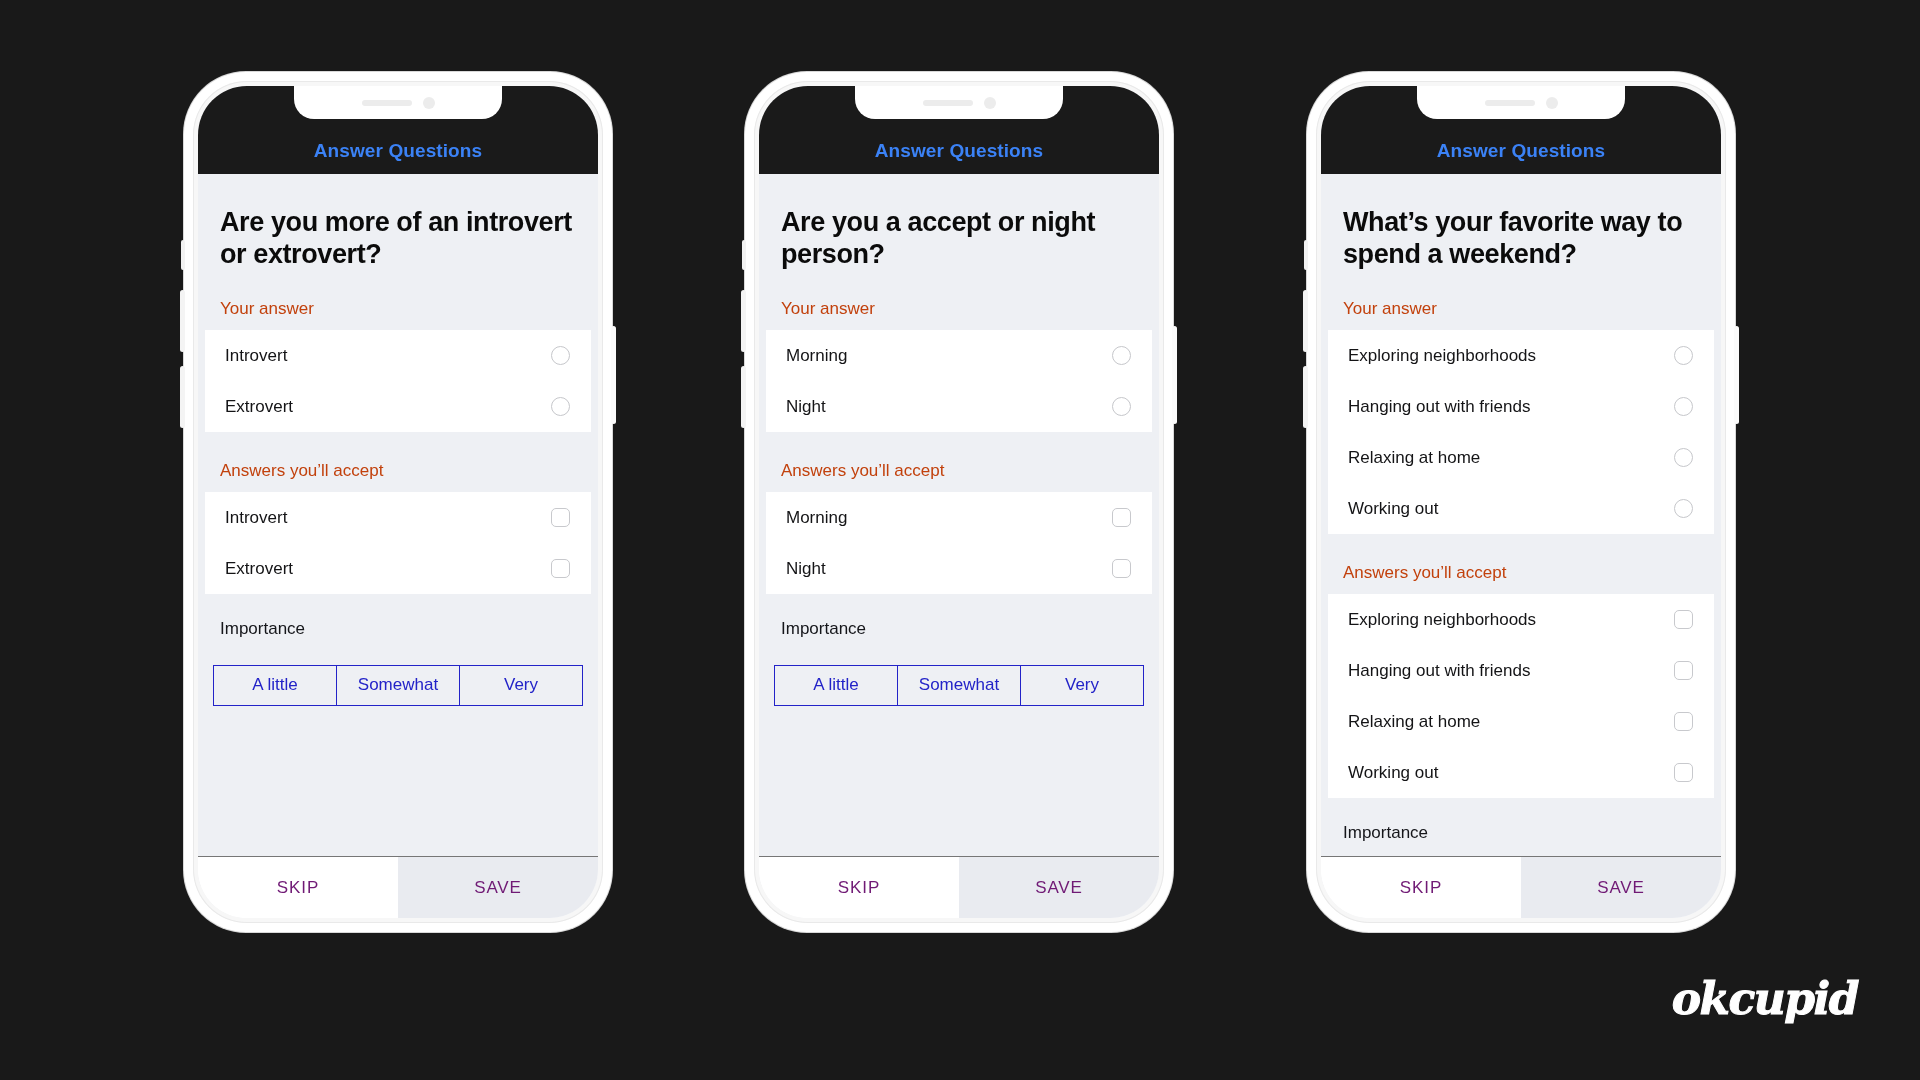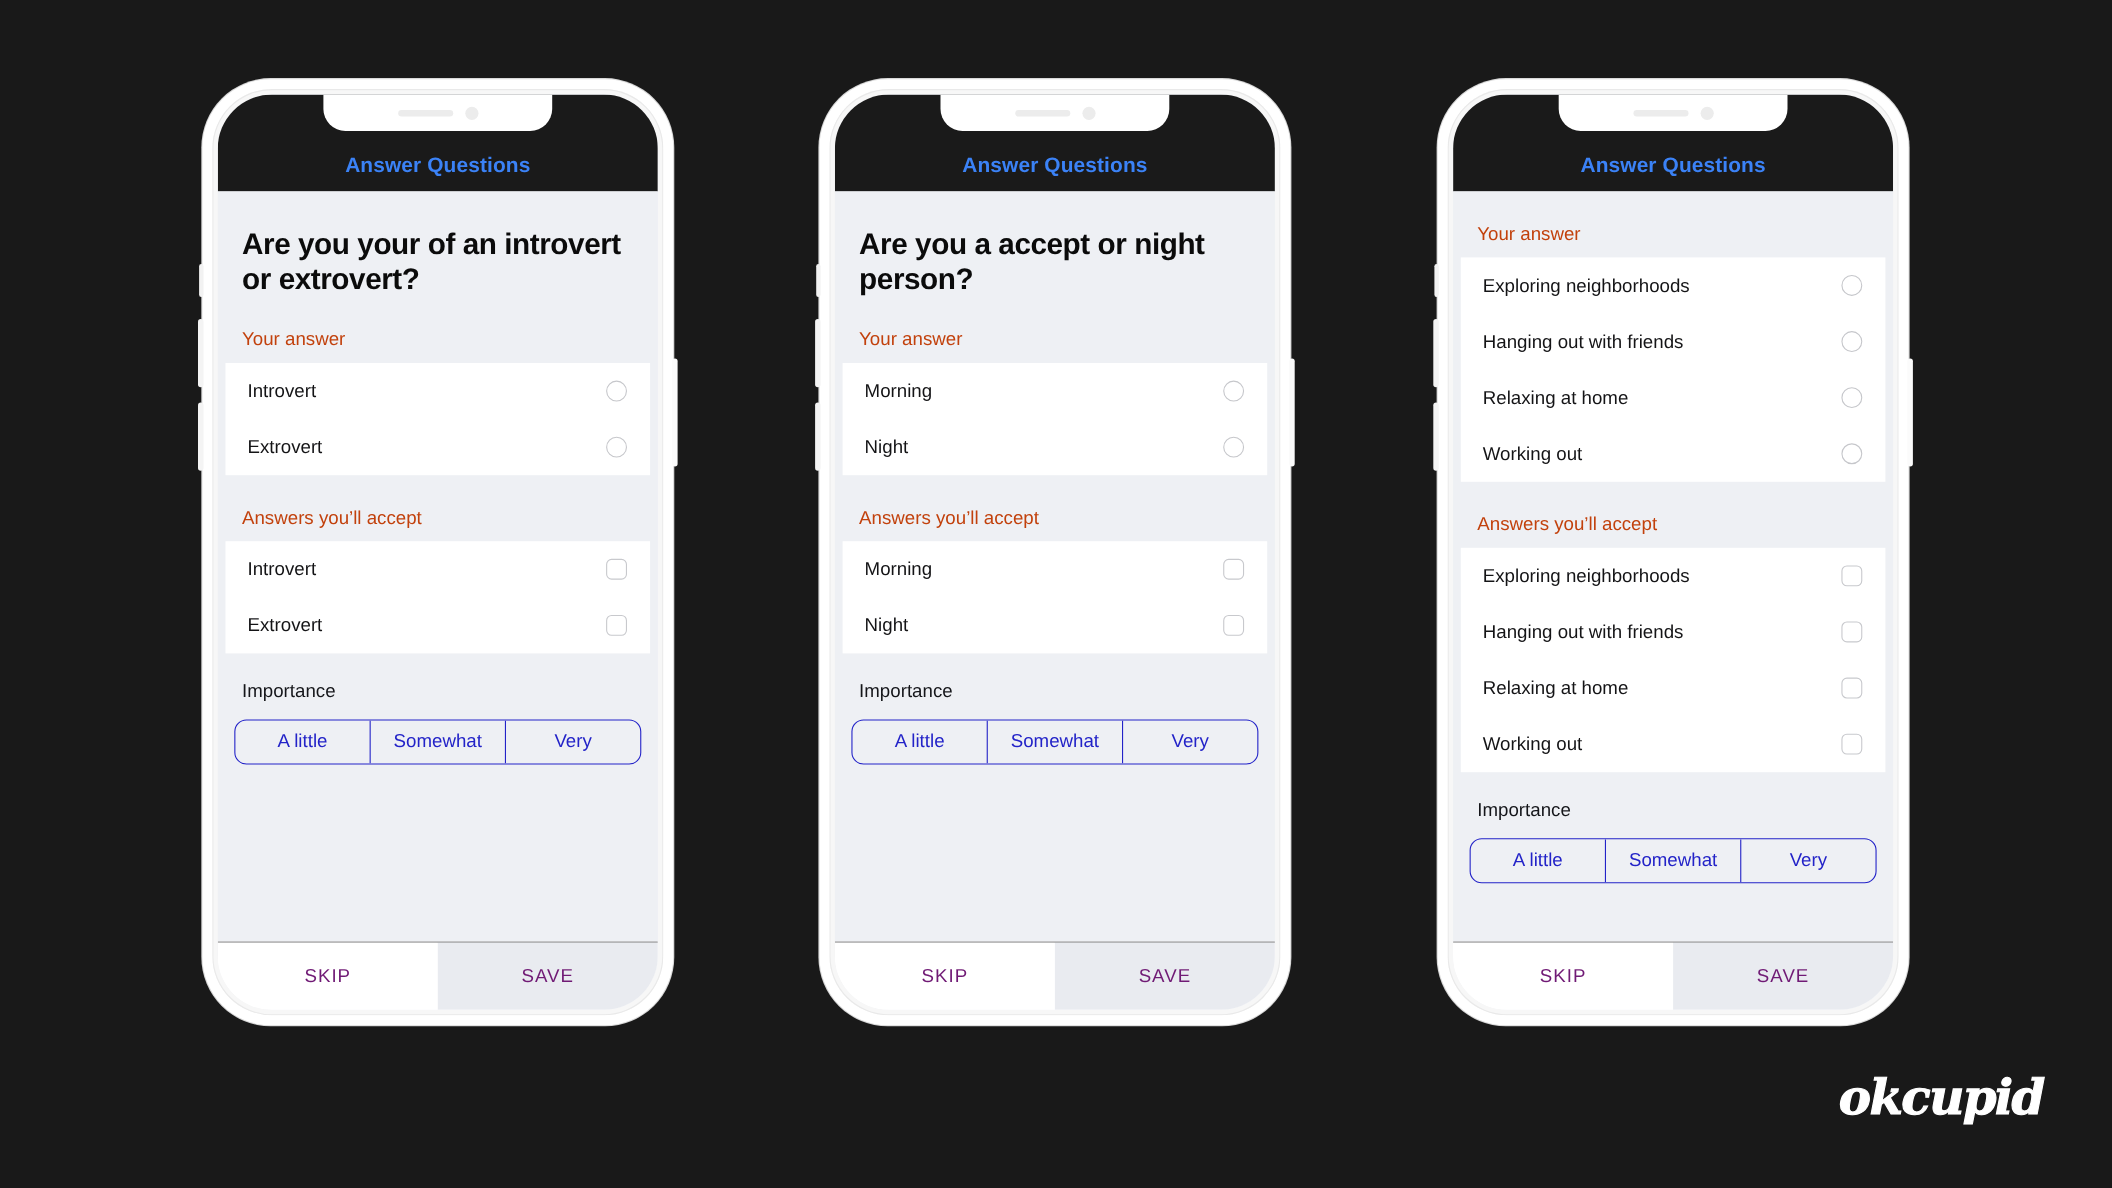--- a/index.html
+++ b/index.html
@@ -155,23 +155,23 @@
     flex:0 0 auto;
   }
 
   .importance-label {
     font-size:17px;
     color:#15161a;
     padding:25px 22px 10px 22px;
   }
   .segmented {
     display:flex;
-    margin:5px 15px;
+    margin:16px 15px;
     border:1.4px solid #2323c8;
-    border-radius:11px;
+    border-radius:0;
     overflow:hidden;
     background:#eef0f4;
     align-items:center;
   }
   .seg {
     flex:1 1 0;
     text-align:center;
     font-size:17px;
     color:#2323c8;
     padding:9px 0 10px 0;
@@ -231,21 +231,21 @@
         <div class="notch">
           <div class="notch-speaker"></div>
           <div class="notch-cam"></div>
         </div>
         <div class="topbar-title">Answer Questions</div>
       </div>
 
       <div class="content">
         <div class="scroller">
 
-          <div class="question">Are you your of an introvert or extrovert?</div>
+          <div class="question">Are you more of an introvert or extrovert?</div>
 
           <div class="section-label">Your answer</div>
           <div class="card">
             <div class="opt-row">
               <span class="opt-label">Introvert</span>
               <span class="radio"></span>
             </div>
             <div class="opt-row">
               <span class="opt-label">Extrovert</span>
               <span class="radio"></span>
@@ -359,20 +359,21 @@
         <div class="notch">
           <div class="notch-speaker"></div>
           <div class="notch-cam"></div>
         </div>
         <div class="topbar-title">Answer Questions</div>
       </div>
 
       <div class="content">
         <div class="scroller">
 
+          <div class="question">What’s your favorite way to spend a weekend?</div>
 
           <div class="section-label">Your answer</div>
           <div class="card">
             <div class="opt-row">
               <span class="opt-label">Exploring neighborhoods</span>
               <span class="radio"></span>
             </div>
             <div class="opt-row">
               <span class="opt-label">Hanging out with friends</span>
               <span class="radio"></span>

